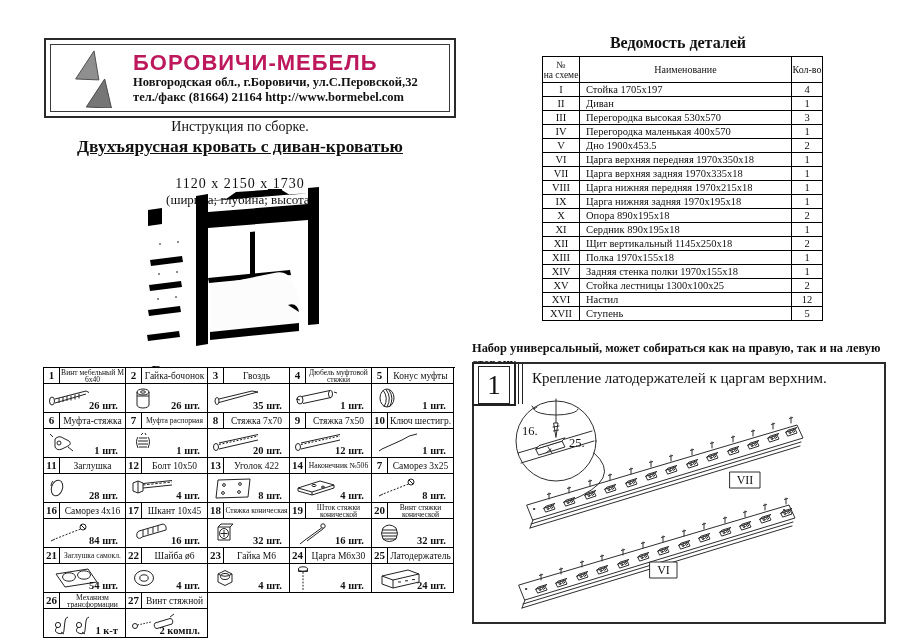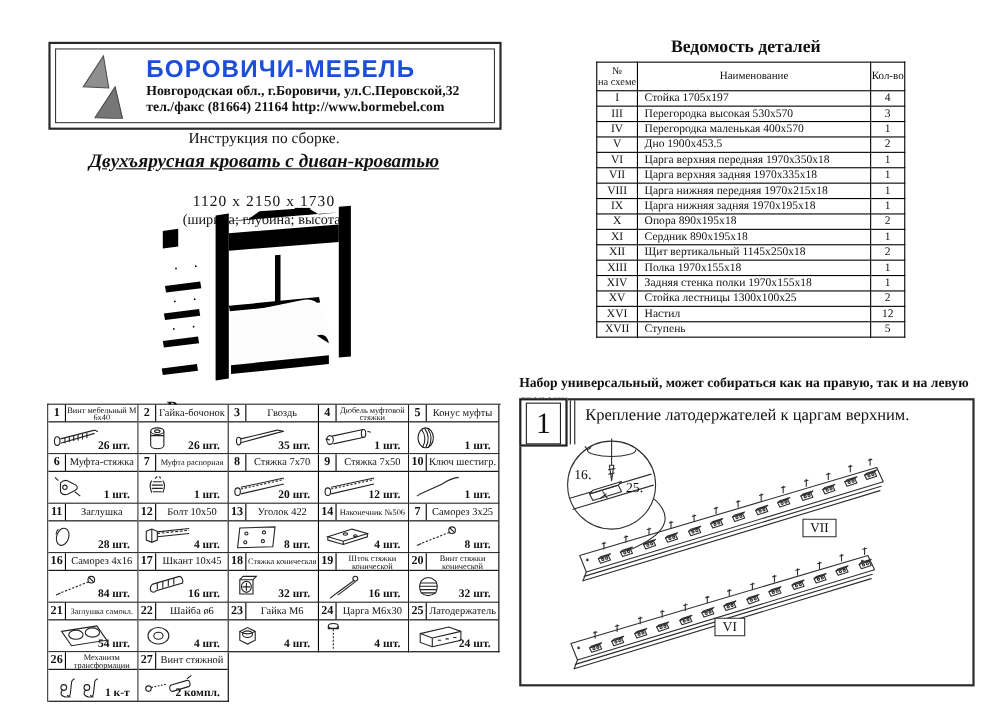--- a/index.html
+++ b/index.html
@@ -2,26 +2,26 @@
 <html><head>
 <meta charset="utf-8">
 <style>
   html,body{margin:0;padding:0;background:#e8e8e8;}
   .page{position:relative;width:910px;height:644px;background:#fff;font-family:"Liberation Serif",serif;color:#111;overflow:hidden;}
   
   .logo-box{position:absolute;left:44px;top:38px;width:408px;height:76px;border:2px solid #2a2a2a;background:#fff;}
   .logo-inner{position:absolute;left:4px;top:4px;right:4px;bottom:4px;border:1px solid #3a3a3a;display:flex;align-items:center;}
   .logo-mark{margin-left:22px;width:44px;height:60px;flex:0 0 auto;}
   .logo-text{margin-left:16px;}
-  .brand{font-family:"Liberation Sans",sans-serif;font-size:22px;font-weight:bold;letter-spacing:1px;line-height:24px;color:#1d4ed8;}
+  .brand{font-family:"Liberation Sans",sans-serif;font-size:22px;font-weight:bold;letter-spacing:1px;line-height:24px;color:#be185d;}
   .addr{font-size:12.5px;font-weight:bold;line-height:15px;}
   
   .head{position:absolute;left:38px;top:119px;width:404px;text-align:center;}
   .head .l1{font-size:14px;}
-  .head .l2{font-size:17.5px;font-weight:bold;text-decoration:underline;margin-top:1px;font-style:italic;}
+  .head .l2{font-size:17.5px;font-weight:bold;text-decoration:underline;margin-top:1px;}
   .head .l3{font-size:14px;margin-top:19px;letter-spacing:1px;}
   .head .l4{font-size:13px;}
   
   .bed{position:absolute;left:138px;top:184px;}
   
   .pt-title{position:absolute;left:542px;top:34px;width:272px;text-align:center;font-size:16px;font-weight:bold;}
   table.parts{position:absolute;left:542px;top:56px;border-collapse:collapse;}
   table.parts th,table.parts td{border:1px solid #000;padding:0;}
   table.parts th{font-weight:normal;font-size:10px;height:25px;}
   table.parts td{font-size:10.5px;height:13px;line-height:12px;}
@@ -137,20 +137,25 @@
         <th class="c-qty">Кол-во</th>
       </tr>
     </thead>
     <tbody>
     <tr>
       <td class="c-num">I</td>
       <td class="c-name">Стойка 1705х197</td>
       <td class="c-qty">4</td>
     </tr>
 
+    <tr>
+      <td class="c-num">II</td>
+      <td class="c-name">Диван</td>
+      <td class="c-qty">1</td>
+    </tr>
 
     <tr>
       <td class="c-num">III</td>
       <td class="c-name">Перегородка высокая 530х570</td>
       <td class="c-qty">3</td>
     </tr>
 
     <tr>
       <td class="c-num">IV</td>
       <td class="c-name">Перегородка маленькая 400х570</td>

